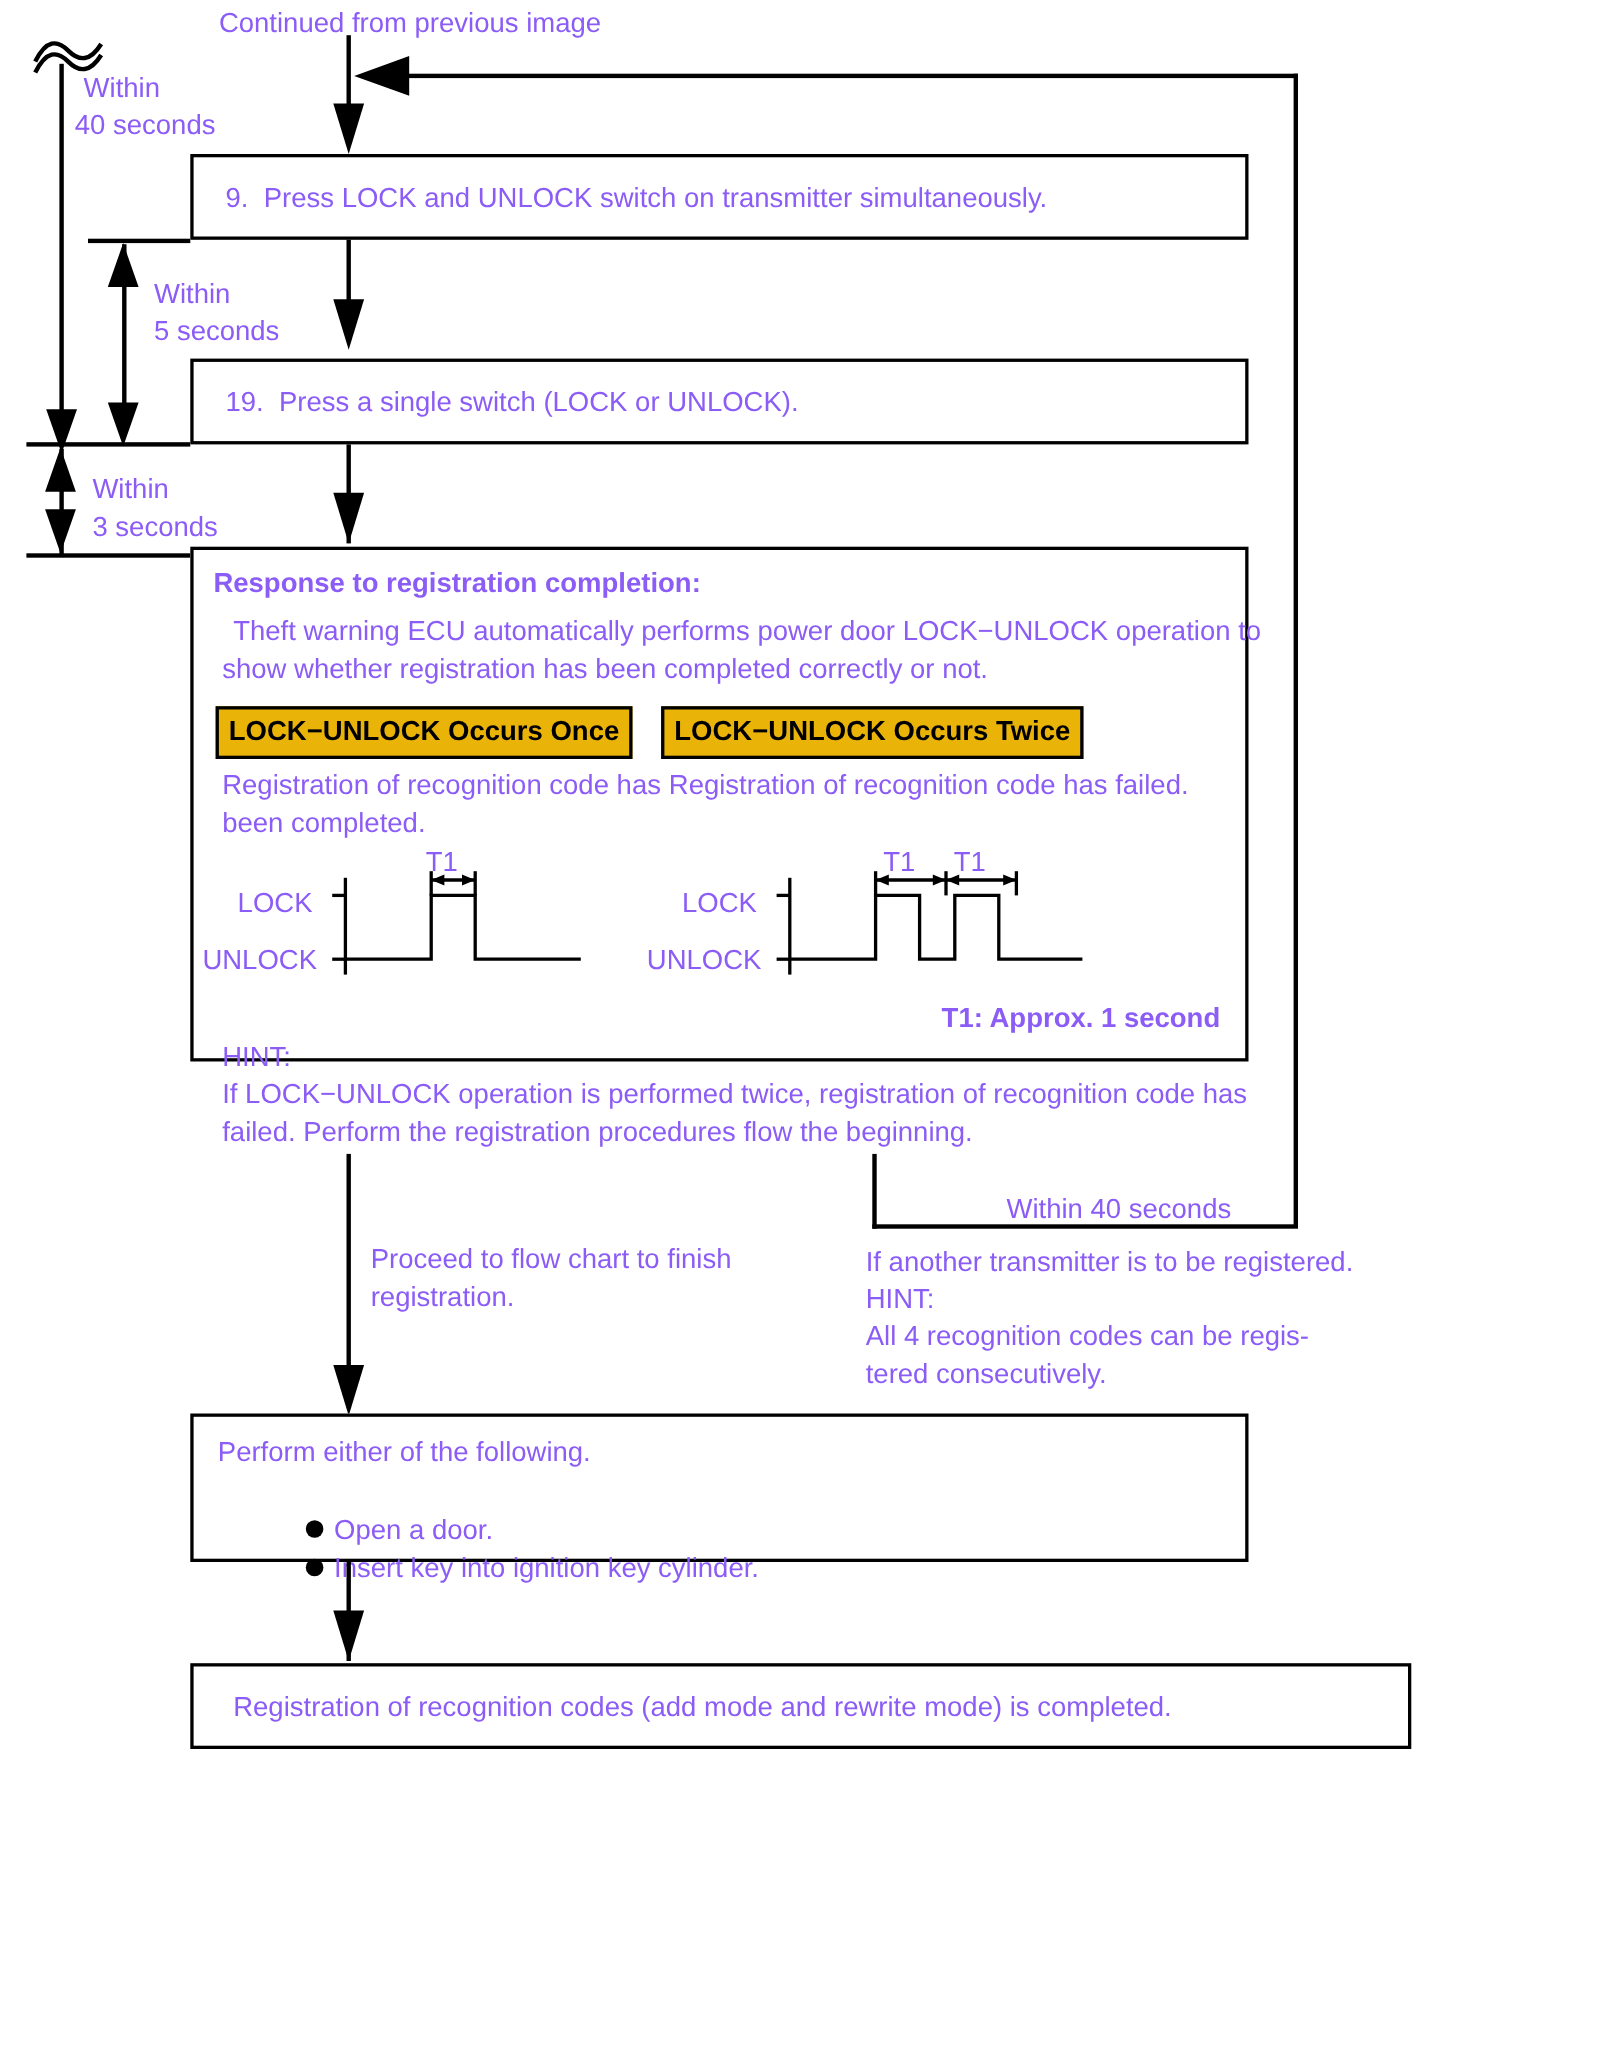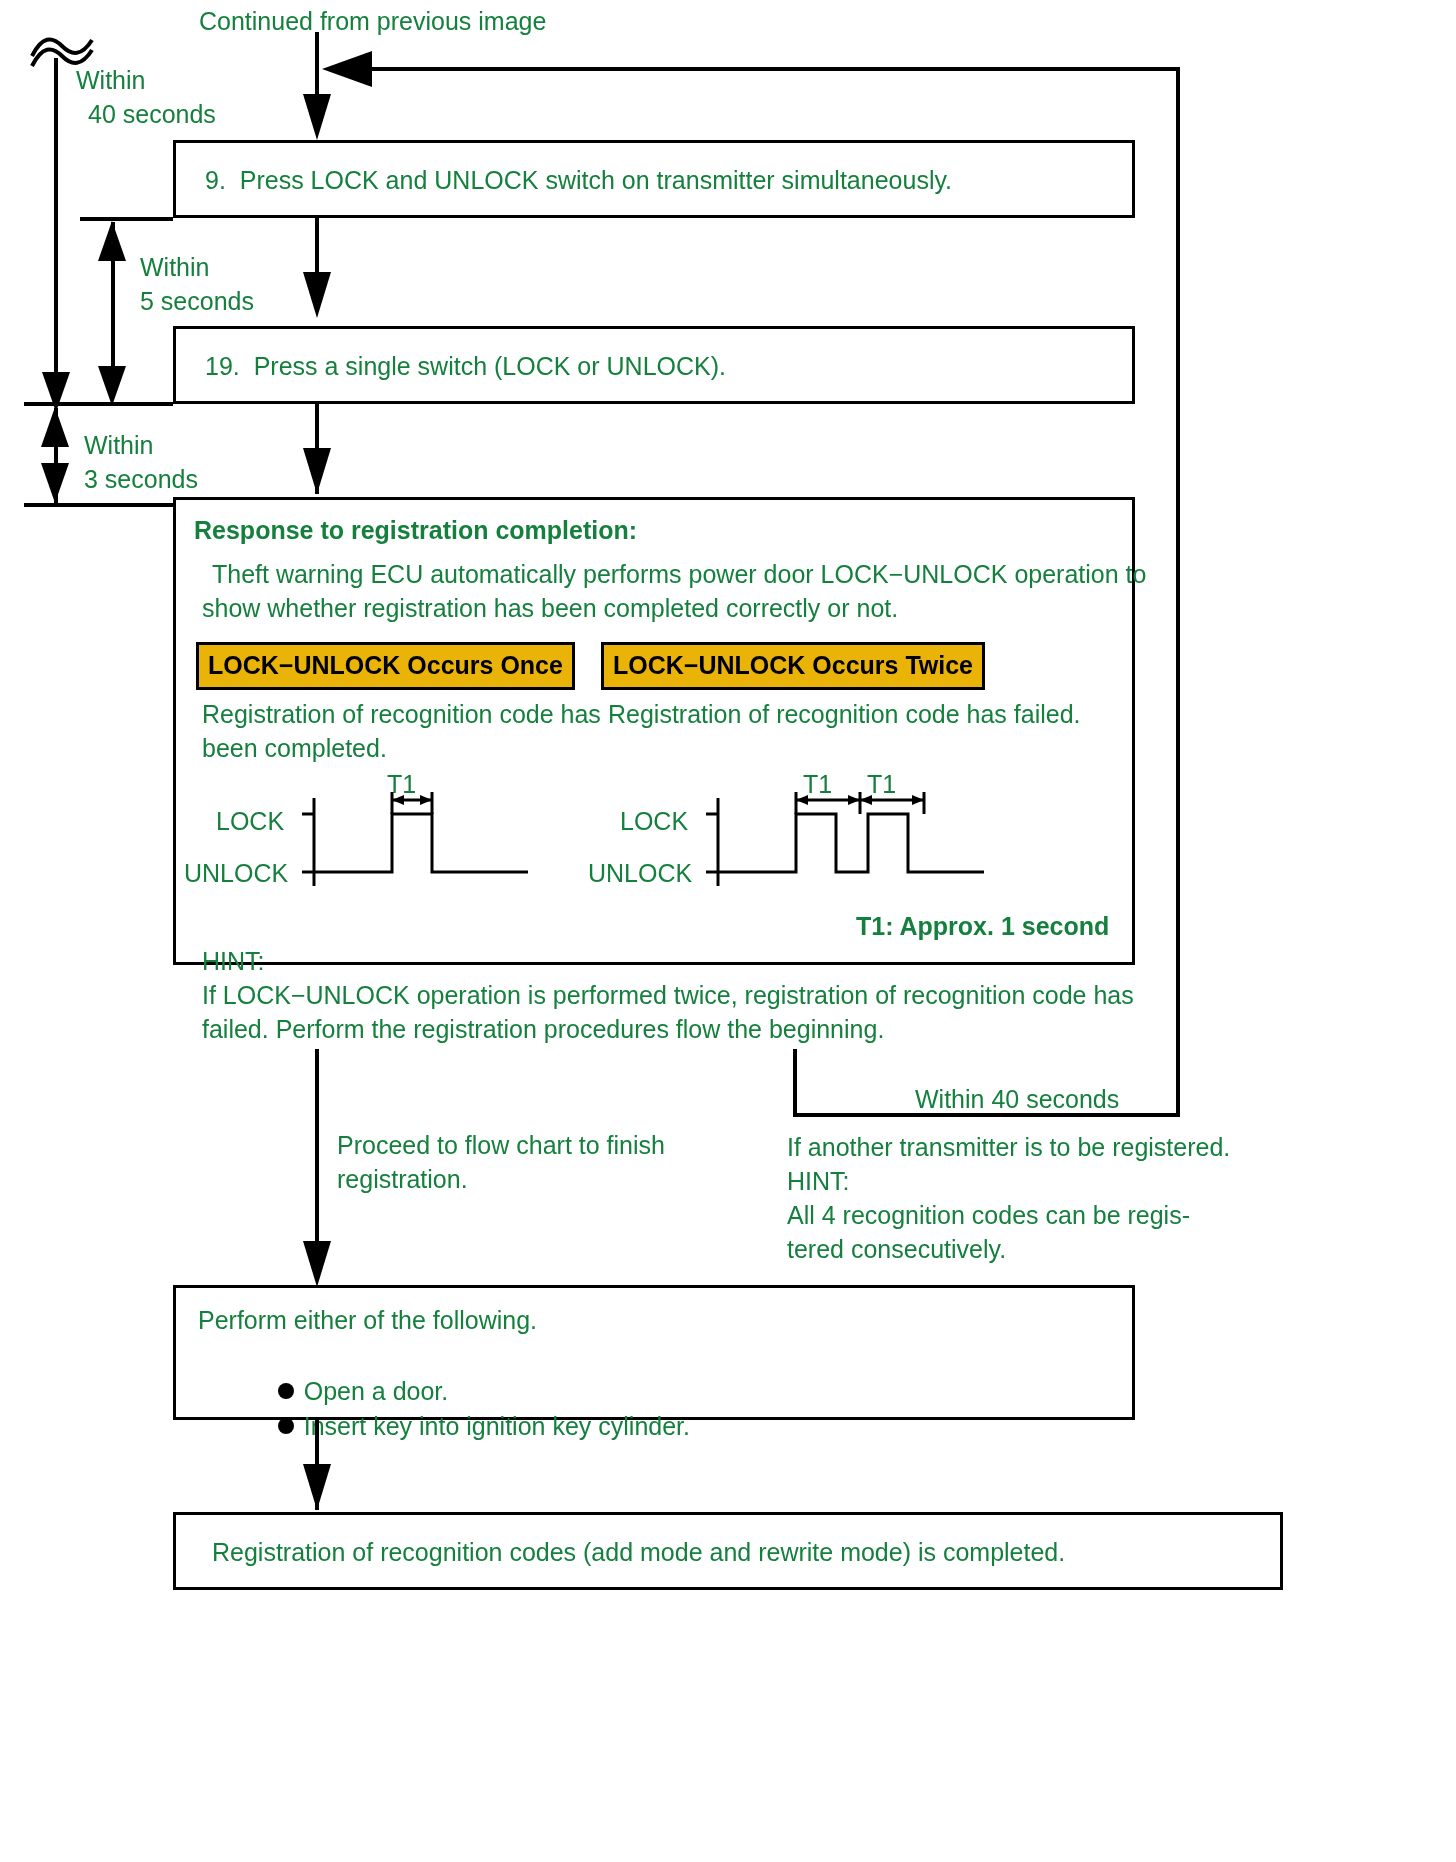--- a/index.html
+++ b/index.html
@@ -13,21 +13,21 @@
     width:1456px;
     height:1862px;
     overflow:hidden;
     background:#ffffff;
   }
   .txt{
     position:absolute;
     font-size:25px;
     line-height:36px;
     white-space:pre;
-    color:#15803d;
+    color:#8b5cf6;
   }
   .txt.b{font-weight:bold;}
   .box{
     position:absolute;
     border:3px solid #000;
     background:#fff;
     box-sizing:border-box;
   }
   .hline{position:absolute;background:#000;height:4px;}
   .vline{position:absolute;background:#000;width:4px;}
@@ -69,21 +69,21 @@
   </div>
 
   <div class="vline" style="left:54px; top:58px; height:322px;"></div>
 
   <div class="svgwrap" style="left:38px; top:370px;">
     <svg width="36" height="44" viewBox="0 0 36 44">
       <polygon points="18,42 4,2 32,2" fill="#000"></polygon>
     </svg>
   </div>
   <div class="txt" style="left:76px; top:62px;">Within</div>
-  <div class="txt" style="left:88px; top:96px;">40 seconds</div>
+  <div class="txt" style="left:68px; top:96px;">40 seconds</div>
 
   <div class="hline" style="left:80px; top:217px; width:93px;"></div>
 
   <div class="vline" style="left:111px; top:222px; height:165px;"></div>
   <div class="svgwrap" style="left:95px; top:219px;">
     <svg width="34" height="44" viewBox="0 0 34 44">
       <polygon points="17,2 3,42 31,42" fill="#000"></polygon>
     </svg>
   </div>
   <div class="svgwrap" style="left:95px; top:364px;">

